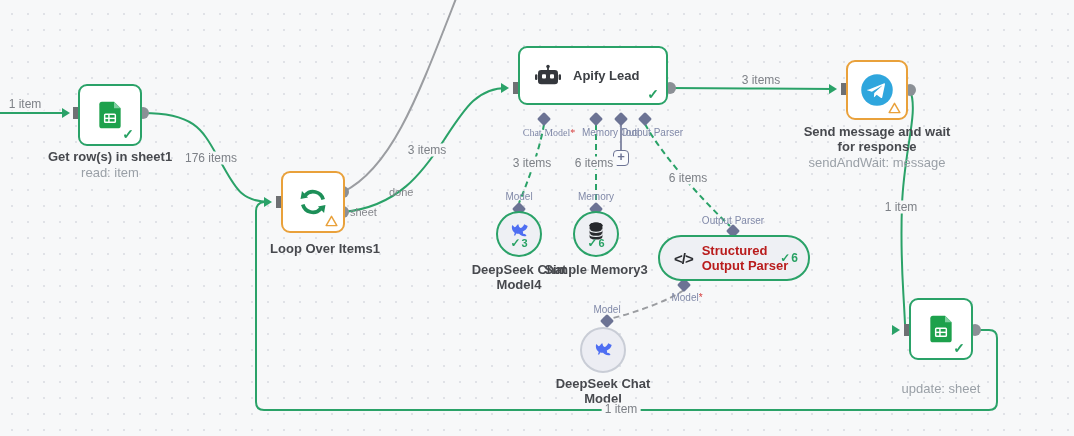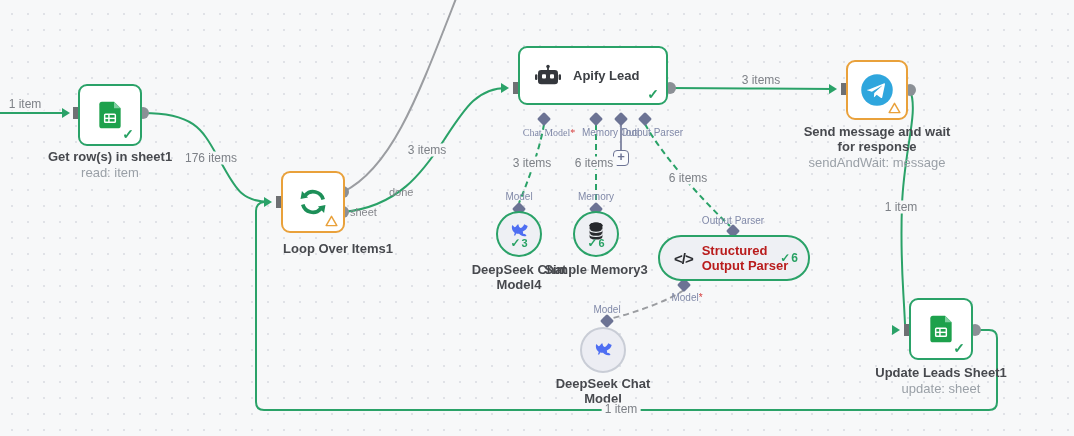--- a/index.html
+++ b/index.html
@@ -127,21 +127,21 @@
         <path d="M19.2 10.2A7.4 7.4 0 0 0 6.5 7.2"></path>
         <path d="M4.8 13.8a7.4 7.4 0 0 0 12.7 3"></path>
       </g>
       <polygon points="4.2,4.2 8.5,8.9 3.2,9.9" fill="#1d8f58"></polygon>
       <polygon points="19.8,19.8 15.5,15.1 20.8,14.1" fill="#1d8f58"></polygon>
     </svg>
     <svg width="13" height="12" viewBox="0 0 14 13" style="position:absolute;right:5px;bottom:4px;">
       <path d="M7 1.5 L12.8 11.5 L1.2 11.5 Z" fill="none" stroke="#e9a13b" stroke-width="1.6" stroke-linejoin="round"></path>
     </svg>
   </div>
-  <div class="caption" style="left:316px;top:241px;padding-left:44px;">Loop Over Items1</div>
+  <div class="caption" style="left:303px;top:241px;padding-left:44px;">Loop Over Items1</div>
   <span class="out-label" style="left:350px;top:186px;margin-left:39px;">done</span>
   <span class="out-label" style="left:350px;top:206px;">sheet</span>
 
   <div class="node" style="left:518px;top:46px;width:150px;height:59px;justify-content:flex-start;gap:10px;padding-left:13px;">
     <svg width="30" height="30" viewBox="0 0 24 24">
       <circle cx="12" cy="4.3" r="1.4" fill="#34373c"></circle>
       <rect x="11.3" y="5" width="1.4" height="2.4" fill="#34373c"></rect>
       <rect x="4" y="7.2" width="16" height="11.4" rx="2.6" fill="#34373c"></rect>
       <rect x="1.6" y="10.6" width="1.9" height="4.6" rx="0.9" fill="#34373c"></rect>
       <rect x="20.5" y="10.6" width="1.9" height="4.6" rx="0.9" fill="#34373c"></rect>
@@ -225,21 +225,20 @@
       <path d="M6 2h9l5 5v13a2 2 0 0 1-2 2H6a2 2 0 0 1-2-2V4a2 2 0 0 1 2-2z" fill="#1da14c"></path>
       <path d="M15 2l5 5h-5z" fill="#7fcfa0"></path>
       <g stroke="#fff" stroke-width="1.1" fill="none">
         <rect x="8" y="11.5" width="8" height="6" rx="0.6"></rect>
         <line x1="8" y1="14.5" x2="16" y2="14.5"></line>
         <line x1="11.2" y1="11.5" x2="11.2" y2="17.5"></line>
       </g>
     </svg>
     <span class="check" style="right:6px;bottom:3px;">✓</span>
   </div>
-  <div class="caption" style="left:941px;top:365px;">Update Leads Sheet1</div>
   <div class="subtitle" style="left:941px;top:381px;">update: sheet</div>
 
   <span class="edge-label" style="left:25px;top:104px;">1 item</span>
   <span class="edge-label" style="left:211px;top:158px;">176 items</span>
   <span class="edge-label" style="left:427px;top:150px;">3 items</span>
   <span class="edge-label" style="left:761px;top:80px;">3 items</span>
   <span class="edge-label" style="left:901px;top:207px;">1 item</span>
   <span class="edge-label" style="left:621px;top:409px;">1 item</span>
   <span class="edge-label" style="left:532px;top:163px;">3 items</span>
   <span class="edge-label" style="left:594px;top:163px;">6 items</span>

